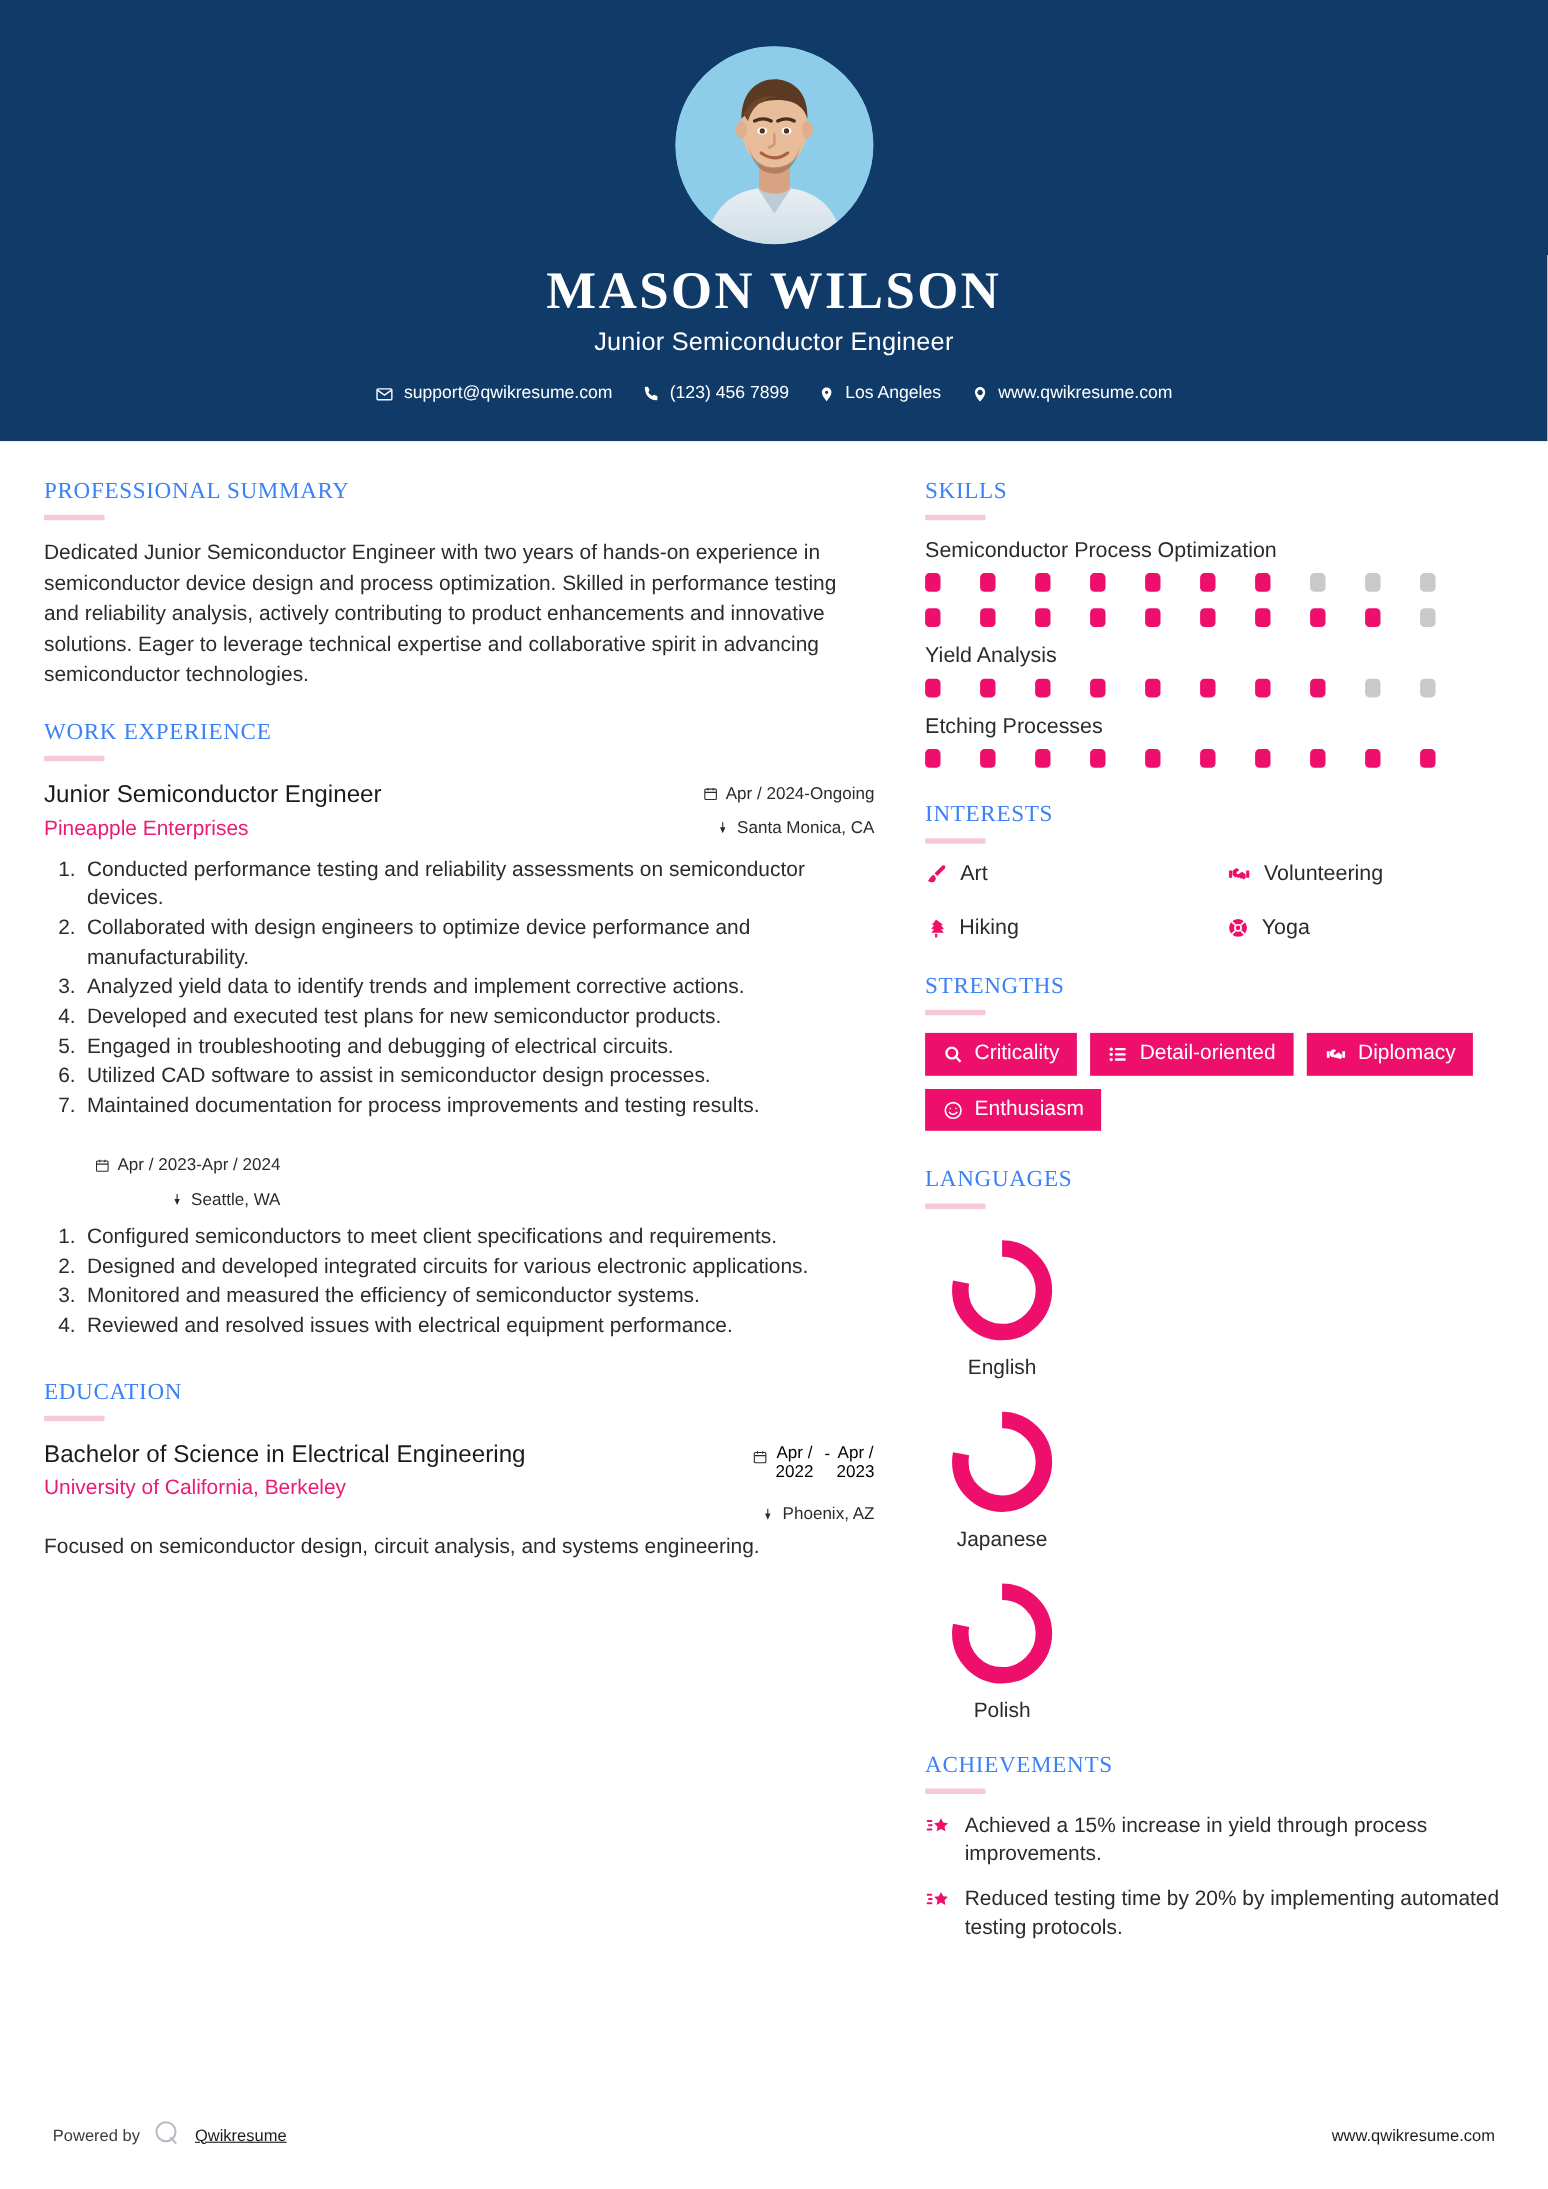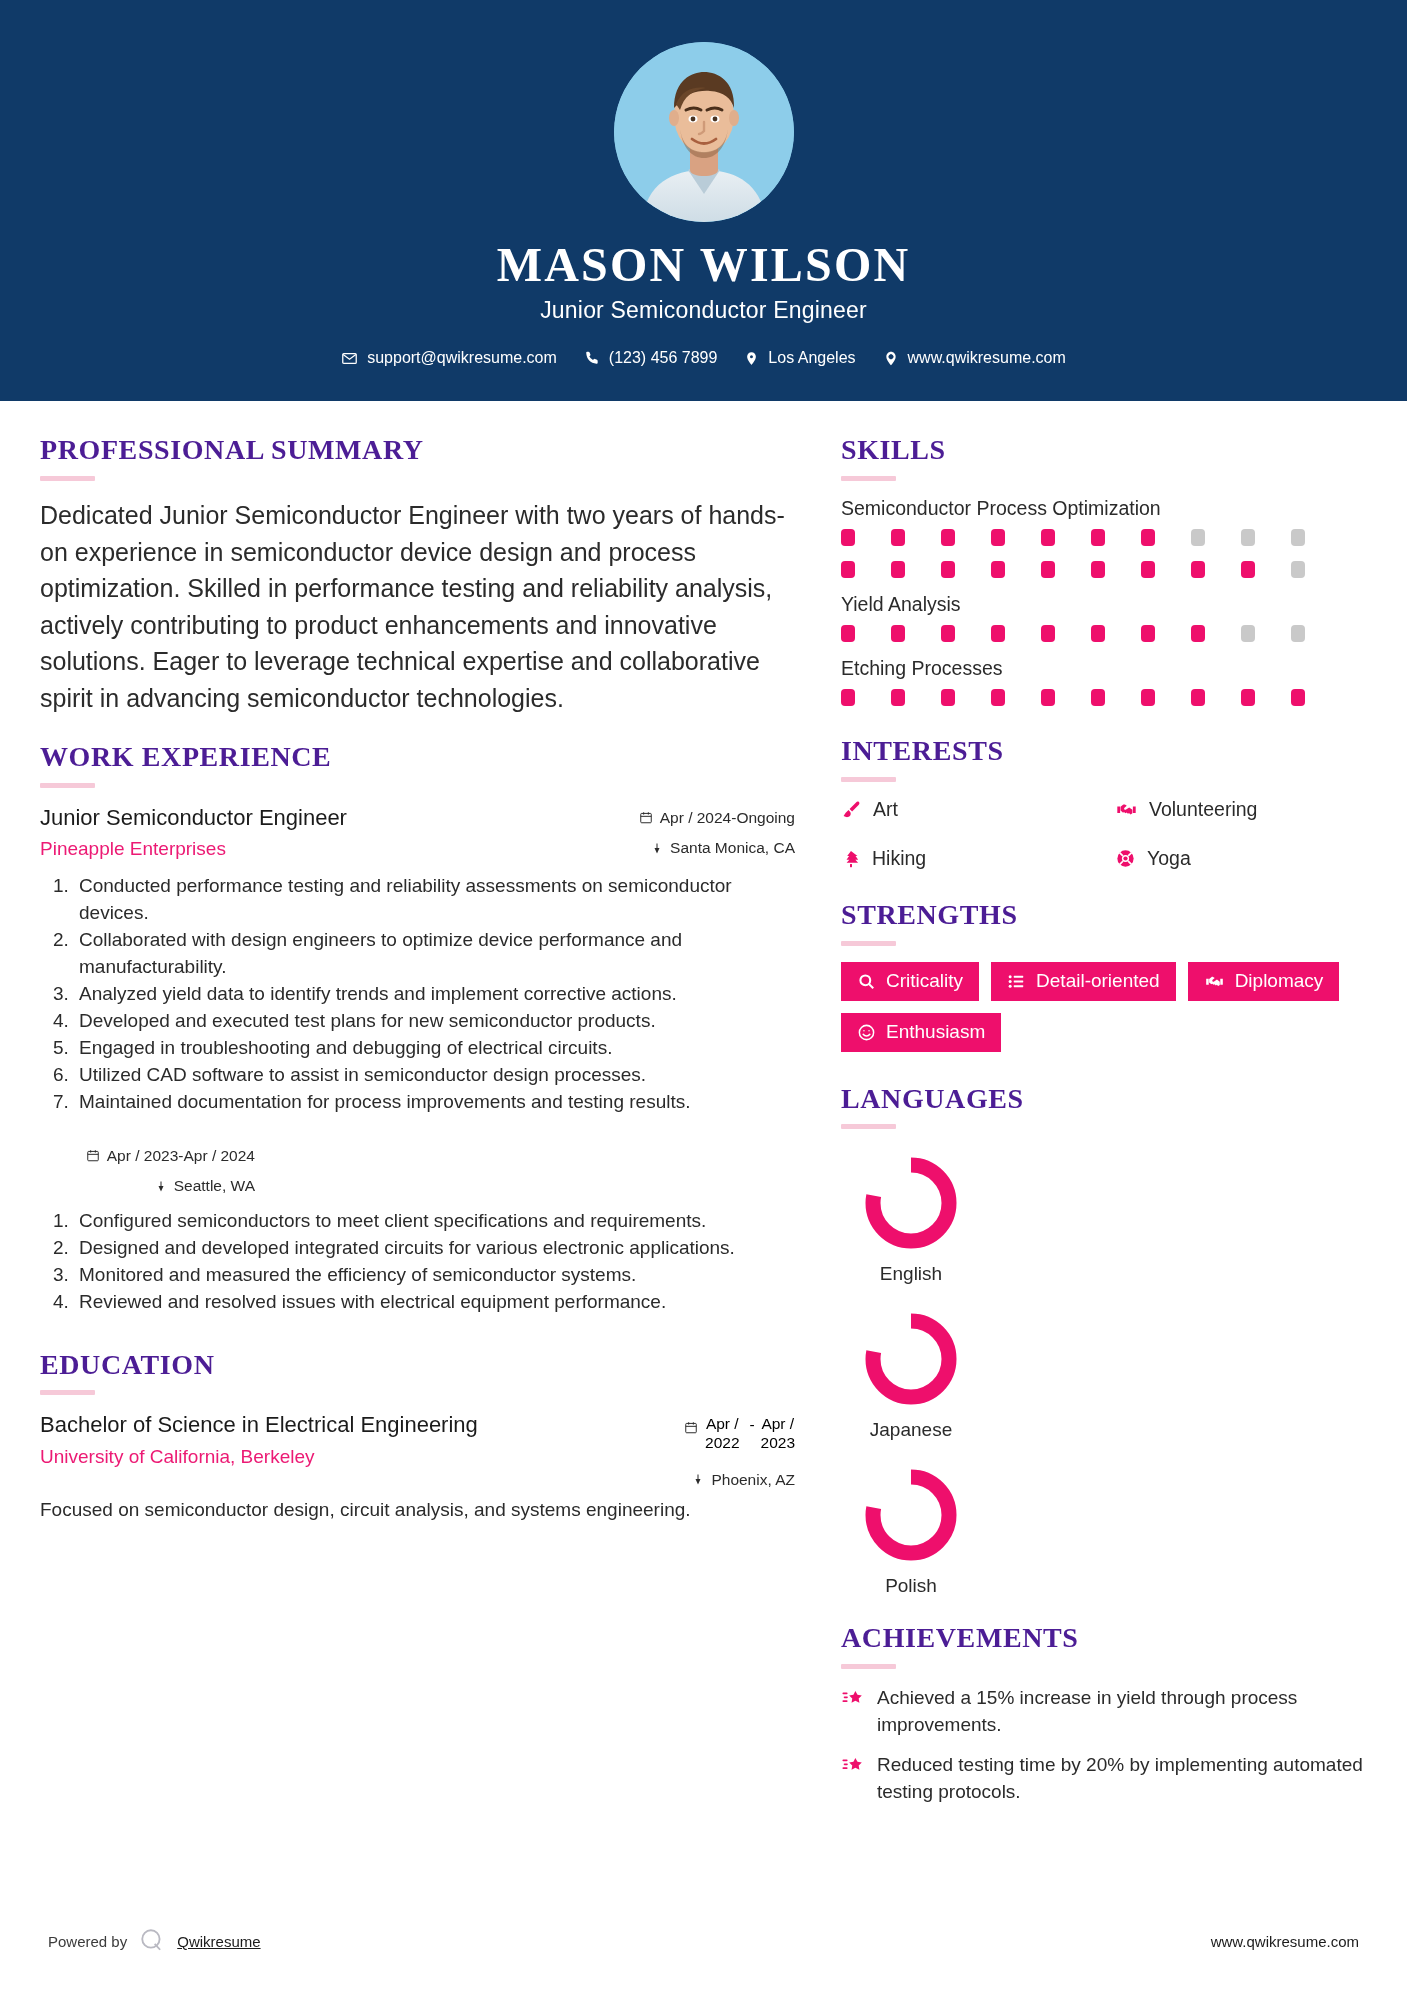--- a/index.html
+++ b/index.html
@@ -72,38 +72,38 @@
     display: flex;
     padding: 34px 40px 0 40px;
     gap: 46px;
     align-items: flex-start;
   }
   .col-left  { width: 755px; flex: none; }
   .col-right { width: 522px; flex: none; }
 
   .sec-title {
     font-family: "Liberation Serif", serif;
-    font-weight: bold;
-    font-size: 28px;
+    font-weight: normal;
+    font-size: 21px;
     letter-spacing: 0.6px;
-    color: #4c1d95;
+    color: #3b82f6;
     text-transform: uppercase;
     line-height: 1.1;
   }
   .sec-rule {
     width: 55px;
     height: 5px;
     background: #f6c9d8;
     margin: 10px 0 16px 0;
     border-radius: 1px;
   }
   .section { margin-bottom: 26px; }
 
   .summary-text {
-    font-size: 25px;
+    font-size: 19px;
     line-height: 1.46;
     color: #2b2b2b;
   }
 
   
   .entry { margin-bottom: 10px; }
   .entry-top {
     display: flex;
     justify-content: space-between;
     align-items: flex-start;

